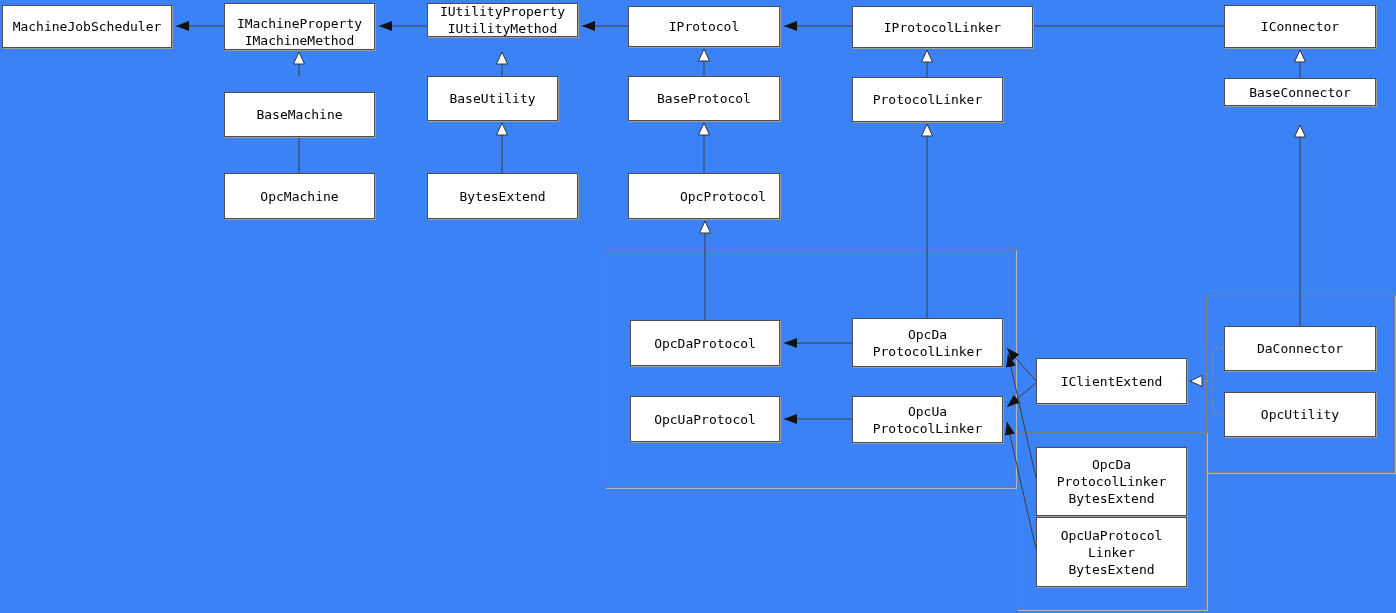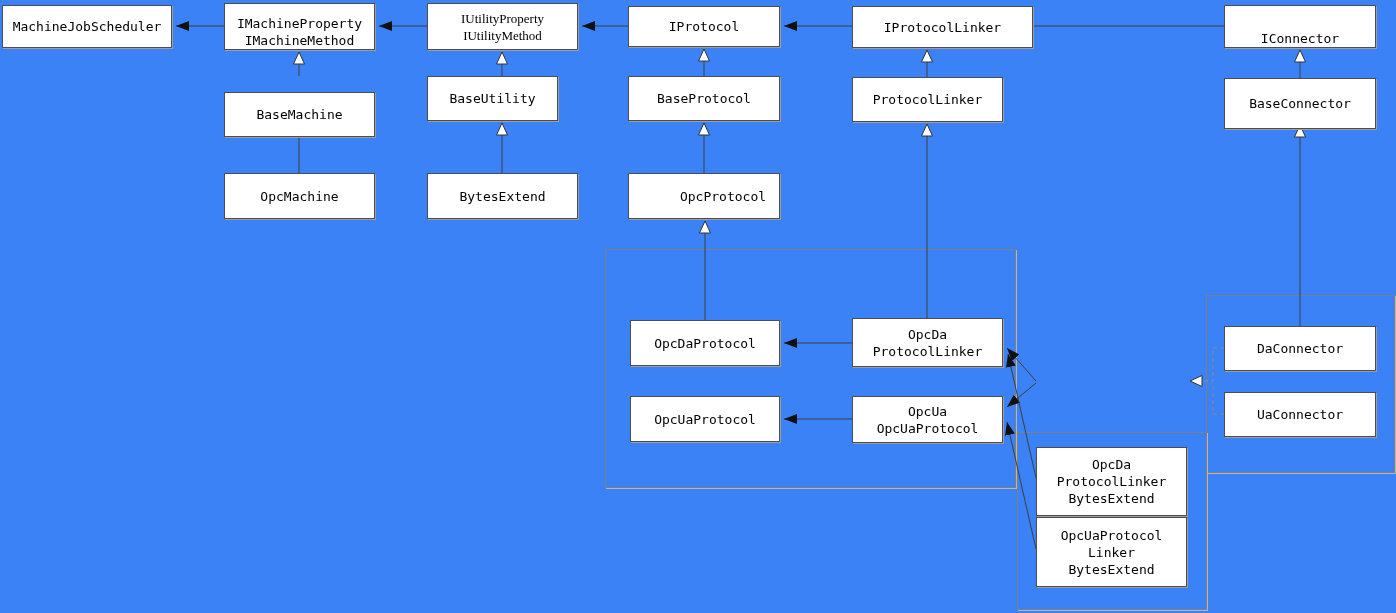--- a/index.html
+++ b/index.html
@@ -106,46 +106,46 @@
       </g>
   </svg>
   <div id="nodes">
       <div class="node" style="left: 2px; top: 5px; width: 170px; height: 43px;">
         <span class="lbl">MachineJobScheduler</span>
       </div>
       <div class="node" style="left: 224px; top: 3px; width: 151px; height: 47px; align-items: flex-end;">
         <span class="lbl">IMachineProperty
 IMachineMethod</span>
       </div>
-      <div class="node" style="left: 427px; top: 3px; width: 151px; height: 47px; font-family: Liberation Serif, serif;">
+      <div class="node" style="left: 427px; top: 3px; width: 151px; height: 34px;">
         <span class="lbl">IUtilityProperty
 IUtilityMethod</span>
       </div>
       <div class="node" style="left: 628px; top: 6px; width: 152px; height: 41px;">
         <span class="lbl">IProtocol</span>
       </div>
       <div class="node" style="left: 852px; top: 6px; width: 181px; height: 42px;">
         <span class="lbl">IProtocolLinker</span>
       </div>
-      <div class="node" style="left: 1224px; top: 5px; width: 152px; height: 43px; align-items: flex-end;">
+      <div class="node" style="left: 1224px; top: 5px; width: 152px; height: 43px;">
         <span class="lbl">IConnector</span>
       </div>
       <div class="node" style="left: 224px; top: 76px; width: 151px; height: 45px; margin-top: 16px;">
         <span class="lbl">BaseMachine</span>
       </div>
       <div class="node" style="left: 427px; top: 76px; width: 131px; height: 45px;">
         <span class="lbl">BaseUtility</span>
       </div>
       <div class="node" style="left: 628px; top: 76px; width: 152px; height: 45px;">
         <span class="lbl">BaseProtocol</span>
       </div>
       <div class="node" style="left: 852px; top: 77px; width: 151px; height: 45px;">
         <span class="lbl">ProtocolLinker</span>
       </div>
-      <div class="node" style="left: 1224px; top: 78px; width: 152px; height: 51px; justify-content: flex-end;">
+      <div class="node" style="left: 1224px; top: 78px; width: 152px; height: 28px; justify-content: flex-end;">
         <span class="lbl">BaseConnector</span>
       </div>
       <div class="node" style="left: 224px; top: 173px; width: 151px; height: 46px;">
         <span class="lbl">OpcMachine</span>
       </div>
       <div class="node" style="left: 427px; top: 173px; width: 151px; height: 46px;">
         <span class="lbl">BytesExtend</span>
       </div>
       <div class="node" style="left: 628px; top: 173px; width: 152px; height: 46px; padding-left: 38px;">
         <span class="lbl">OpcProtocol</span>
@@ -155,27 +155,30 @@
       </div>
       <div class="node" style="left: 630px; top: 396px; width: 150px; height: 46px;">
         <span class="lbl">OpcUaProtocol</span>
       </div>
       <div class="node" style="left: 852px; top: 318px; width: 151px; height: 49px;">
         <span class="lbl">OpcDa
 ProtocolLinker</span>
       </div>
       <div class="node" style="left: 852px; top: 396px; width: 151px; height: 47px;">
         <span class="lbl">OpcUa
-OpcUaProtocol</span>
+ProtocolLinker</span>
+      </div>
+      <div class="node" style="left: 1036px; top: 358px; width: 151px; height: 46px;">
+        <span class="lbl">IClientExtend</span>
       </div>
       <div class="node" style="left: 1224px; top: 326px; width: 152px; height: 45px;">
         <span class="lbl">DaConnector</span>
       </div>
       <div class="node" style="left: 1224px; top: 392px; width: 152px; height: 45px;">
-        <span class="lbl">UaConnector</span>
+        <span class="lbl">OpcUtility</span>
       </div>
       <div class="node" style="left: 1036px; top: 447px; width: 151px; height: 69px;">
         <span class="lbl">OpcDa
 ProtocolLinker
 BytesExtend</span>
       </div>
       <div class="node" style="left: 1036px; top: 517px; width: 151px; height: 70px;">
         <span class="lbl">OpcUaProtocol
 Linker
 BytesExtend</span>

